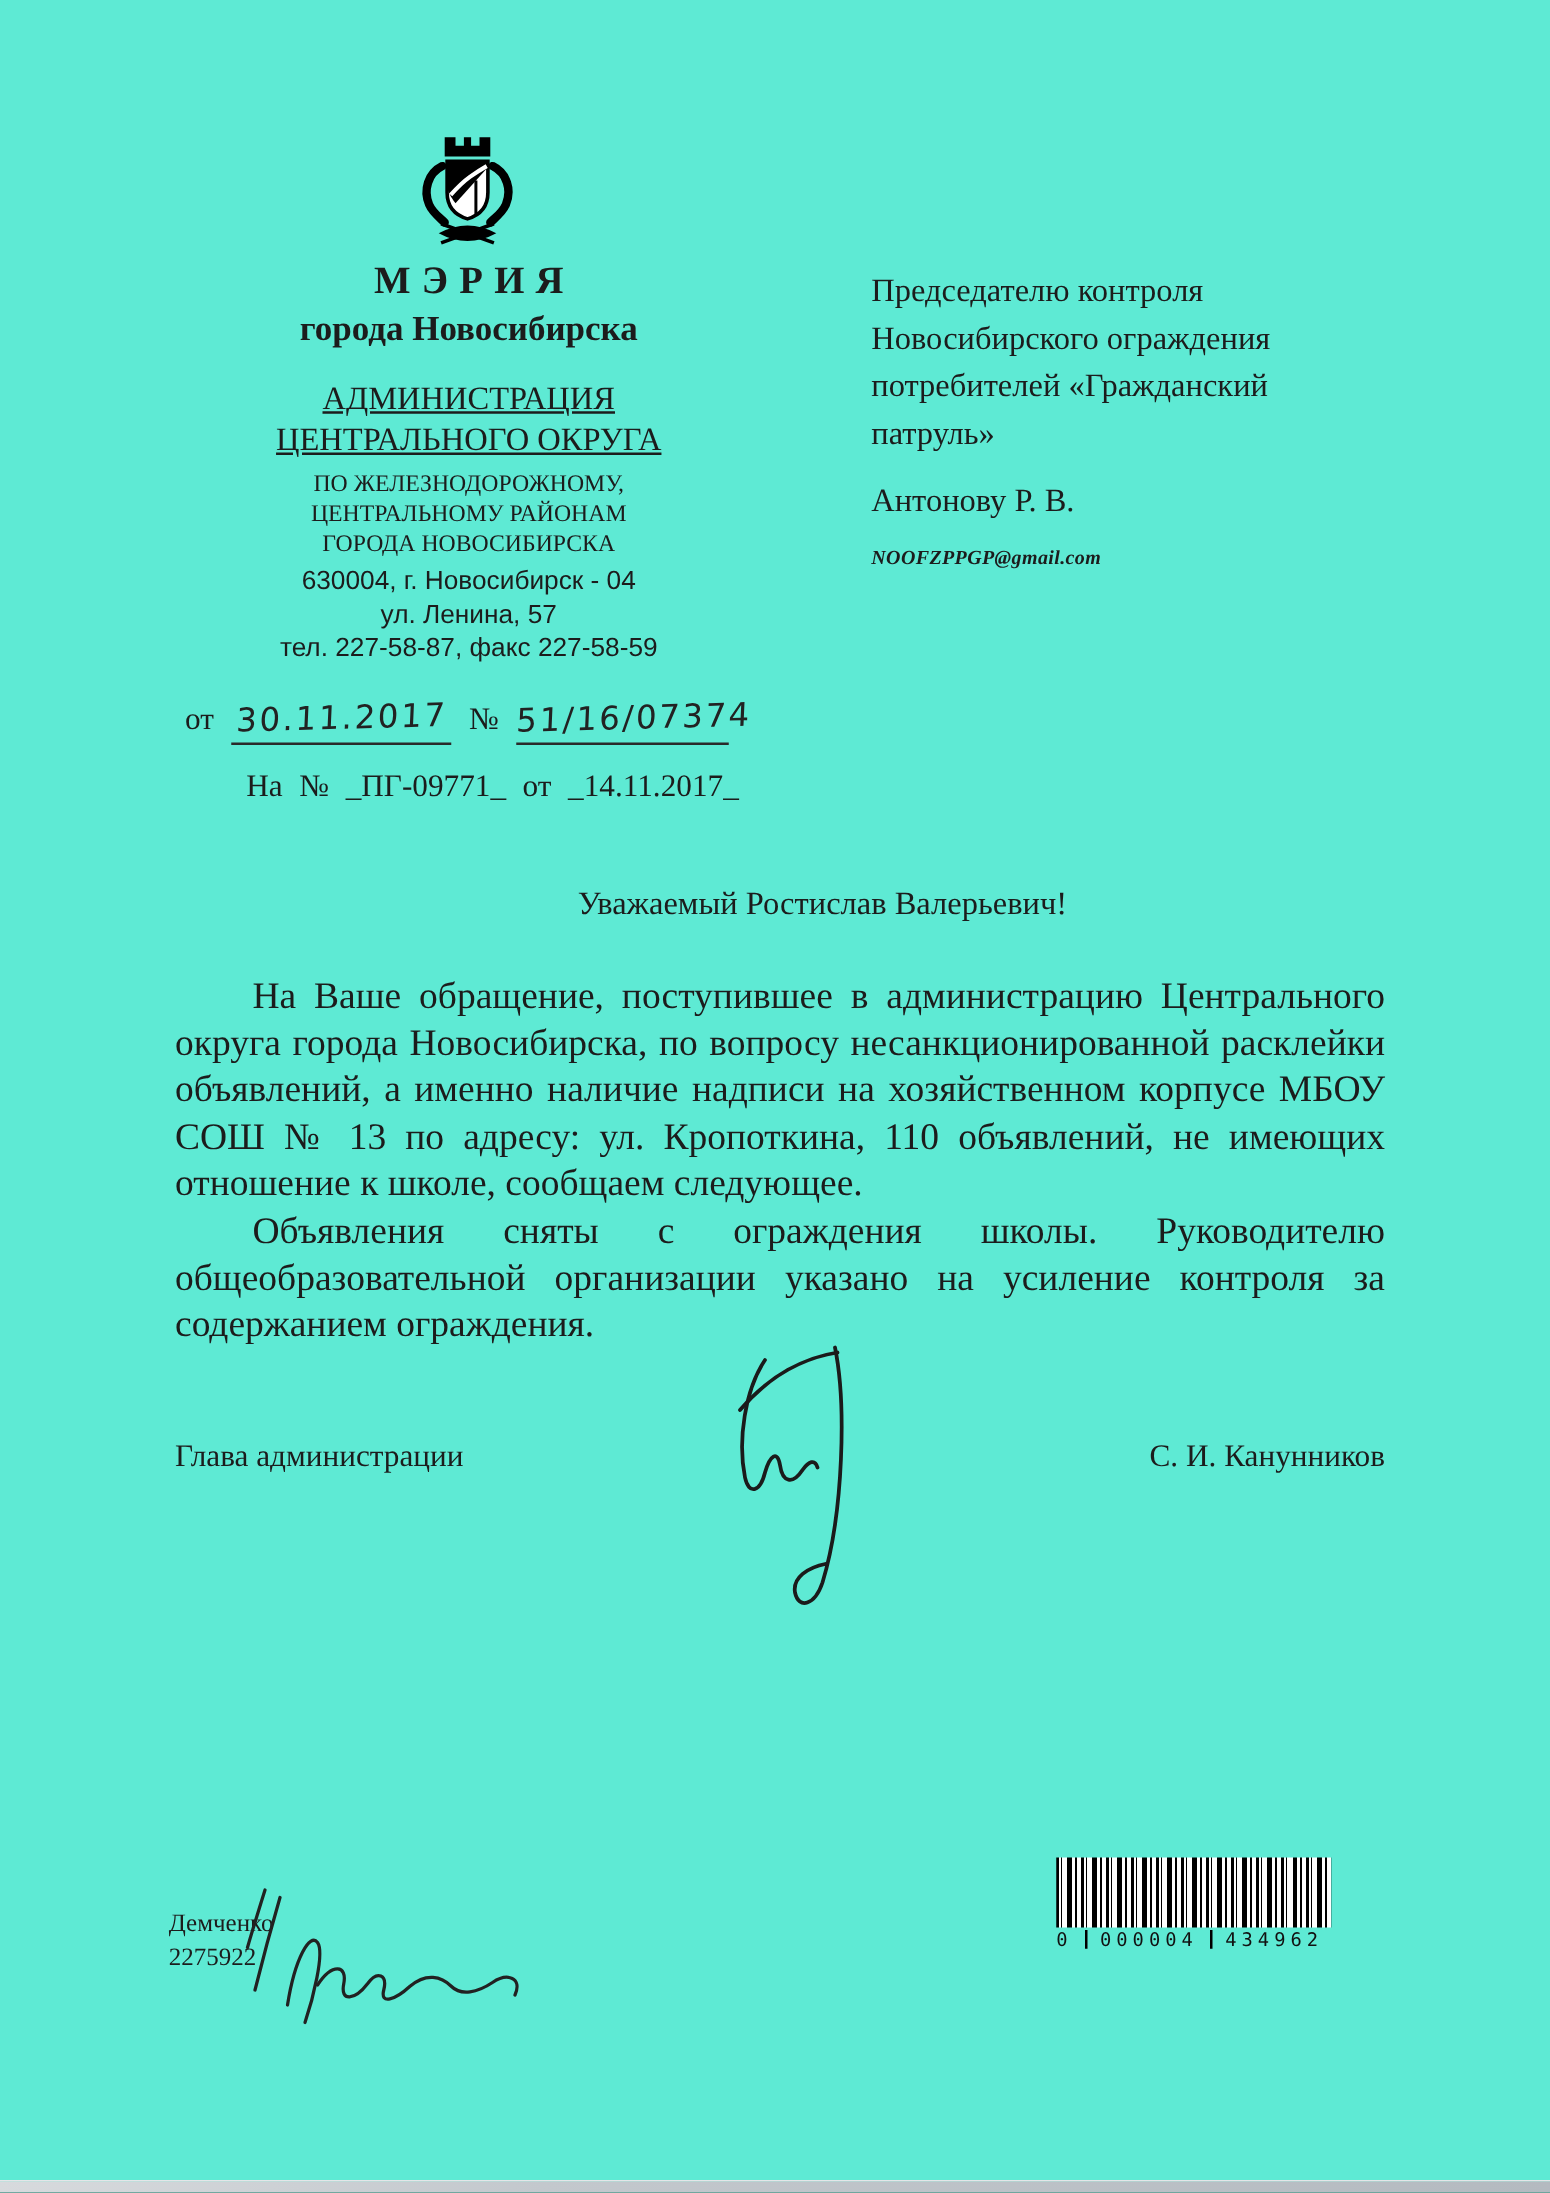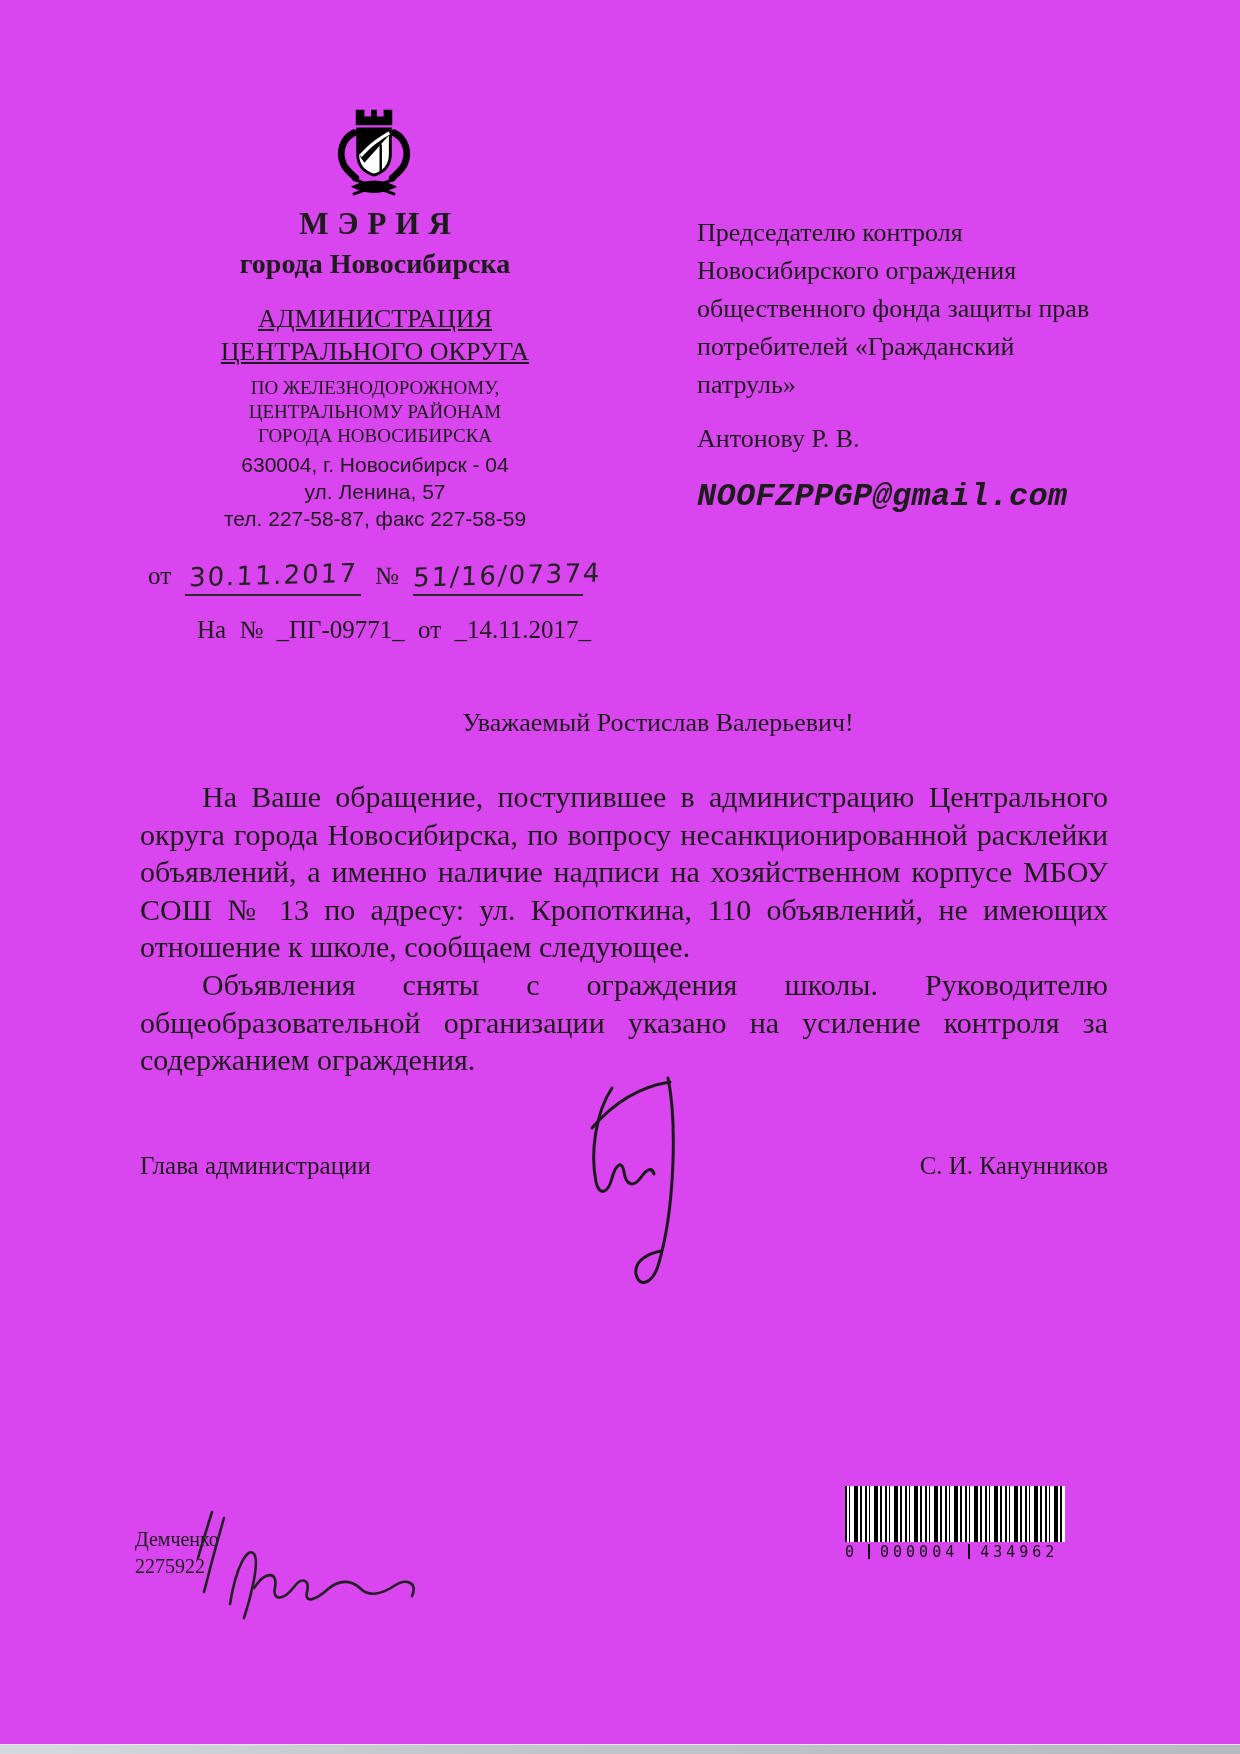--- a/index.html
+++ b/index.html
@@ -1,33 +1,33 @@
 <!DOCTYPE html>
 <html><head>
 <meta charset="utf-8">
 <style>
   html,body{margin:0;padding:0;background:#6b6b6b;}
   .page{
     position:relative;width:1240px;height:1754px;margin:0 auto;
-    background:#d946ef;color:#1c1c1c;overflow:hidden;
+    background:#5eead4;color:#1c1c1c;overflow:hidden;
     font-family:"Liberation Serif", serif;
   }
   
   .emblem{position:absolute;left:326px;top:104px;width:96px;height:100px;}
   .lh{position:absolute;left:138px;top:206px;width:474px;text-align:center;}
   .lh .t1{font-size:31px;font-weight:bold;letter-spacing:9px;text-indent:9px;}
   .lh .t2{font-size:28px;font-weight:bold;margin-top:6px;}
   .lh .dept{font-size:26px;line-height:33px;margin-top:22px;text-decoration:underline;}
   .lh .distr{font-size:19px;line-height:24px;margin-top:8px;}
   .lh .addr{font-family:"Liberation Sans", sans-serif;font-size:21px;line-height:27px;margin-top:3px;}
   
   .recip{position:absolute;left:697px;top:214px;width:420px;font-size:26px;line-height:38px;}
   .recip .name{margin-top:16px;}
-  .recip .email{margin-top:20px;font-family:Liberation Mono, monospace;
-    font-style:italic;font-weight:600;font-size:32px;letter-spacing:0.3px;}
+  .recip .email{margin-top:8px;font-family:Liberation Serif, serif;
+    font-style:italic;font-weight:600;font-size:16px;letter-spacing:0.3px;}
   
   .refrow{position:absolute;left:148px;top:560px;font-size:25px;white-space:nowrap;}
   .refrow .lbl{vertical-align:baseline;}
   .uline{display:inline-block;border-bottom:2px solid #2a2a2a;text-align:center;
     vertical-align:baseline;margin:0 14px;position:relative;height:34px;}
   .hw{font-family:"DejaVu Sans", sans-serif;font-size:26px;color:#222;
     letter-spacing:2px;display:inline-block;transform:rotate(-1.5deg) skewX(-4deg);}
   .reply{position:absolute;left:197px;top:616px;font-size:25px;word-spacing:7px;}
   
   .salut{position:absolute;left:140px;top:708px;width:968px;text-align:center;
@@ -87,21 +87,20 @@
     <div class="addr">
       <div>630004, г. Новосибирск - 04</div>
       <div>ул. Ленина, 57</div>
       <div>тел. 227-58-87, факс 227-58-59</div>
     </div>
   </div>
 
   <div class="recip">
     <div>Председателю контроля</div>
     <div>Новосибирского ограждения</div>
-    <div>общественного фонда защиты прав</div>
     <div>потребителей «Гражданский</div>
     <div>патруль»</div>
     <div class="name">Антонову Р. В.</div>
     <div class="email">NOOFZPPGP@gmail.com</div>
   </div>
 
   <div class="refrow">
     <span class="lbl">от</span><span class="uline" style="width:176px"><span class="hw">30.11.2017</span></span><span class="lbl">№</span><span class="uline" style="width:170px"><span class="hw">51/16/07374</span></span>
   </div>
 

